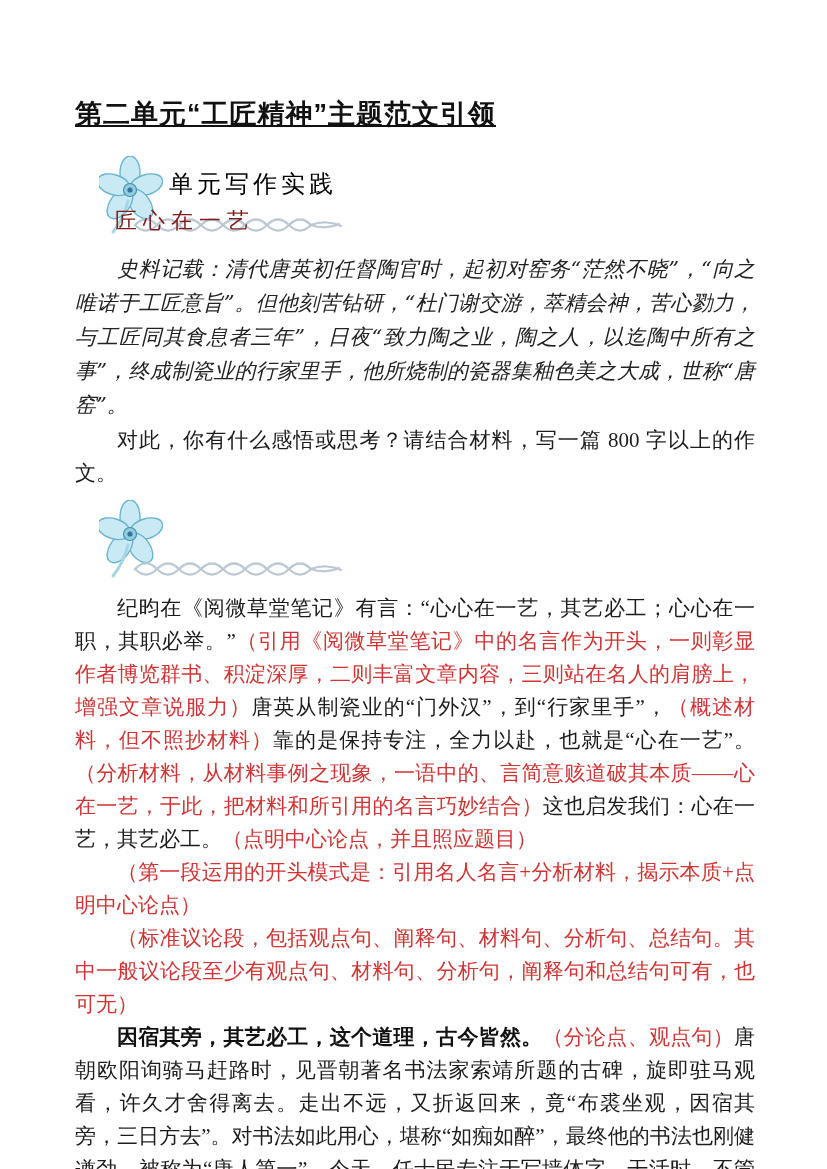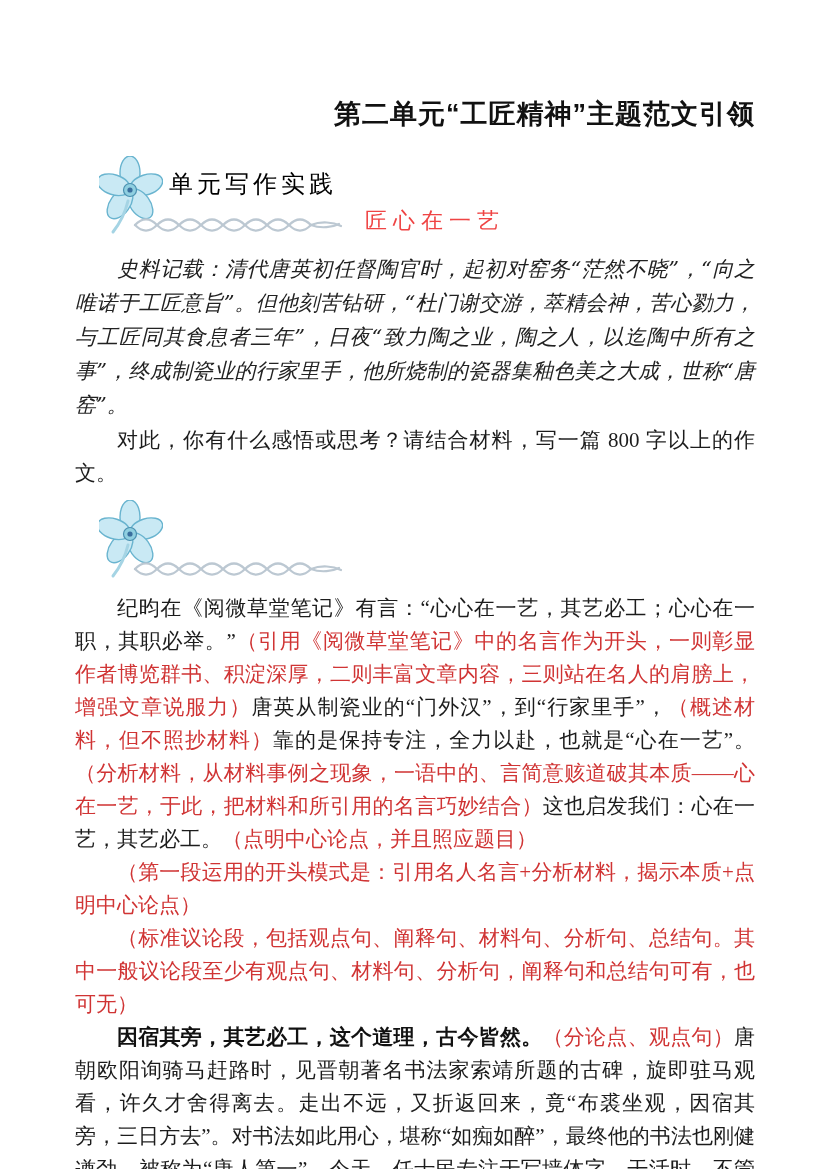--- a/index.html
+++ b/index.html
@@ -10,38 +10,38 @@
     box-sizing:border-box;
     padding:96px 72px 0 75px;
     font-family:"Liberation Serif",serif;
     color:#1c1c1c;
     overflow:hidden;
   }
   h1.doc-title{
     font-family:"Liberation Sans",sans-serif;
     font-size:27px;
     font-weight:700;
-    text-align:right;
+    text-align:left;
     letter-spacing:1px;
     margin:0 0 28px 0;
     color:#111;
+    text-decoration:underline;
   }
   .section-header{position:relative;height:88px;margin-top:6px;}
   .flower{position:absolute;left:24px;top:-4px;width:64px;height:82px;}
   .section-label{
     position:absolute;left:94px;top:8px;
     font-family:"Liberation Sans",sans-serif;
     font-size:24px;letter-spacing:4px;
     color:#000000;
   }
   .braid{position:absolute;left:58px;top:54px;width:212px;height:22px;}
   .prompt-subtitle{
     position:absolute;left:40px;right:0;top:46px;
-    text-align:center;
-    color:#ef4444;
+    color:#7f1d1d;
     font-size:22px;
     letter-spacing:6px;
   }
   p.body{
     font-size:21px;
     line-height:33px;
     text-align:justify;
     text-indent:2em;
     margin:0;
   }

